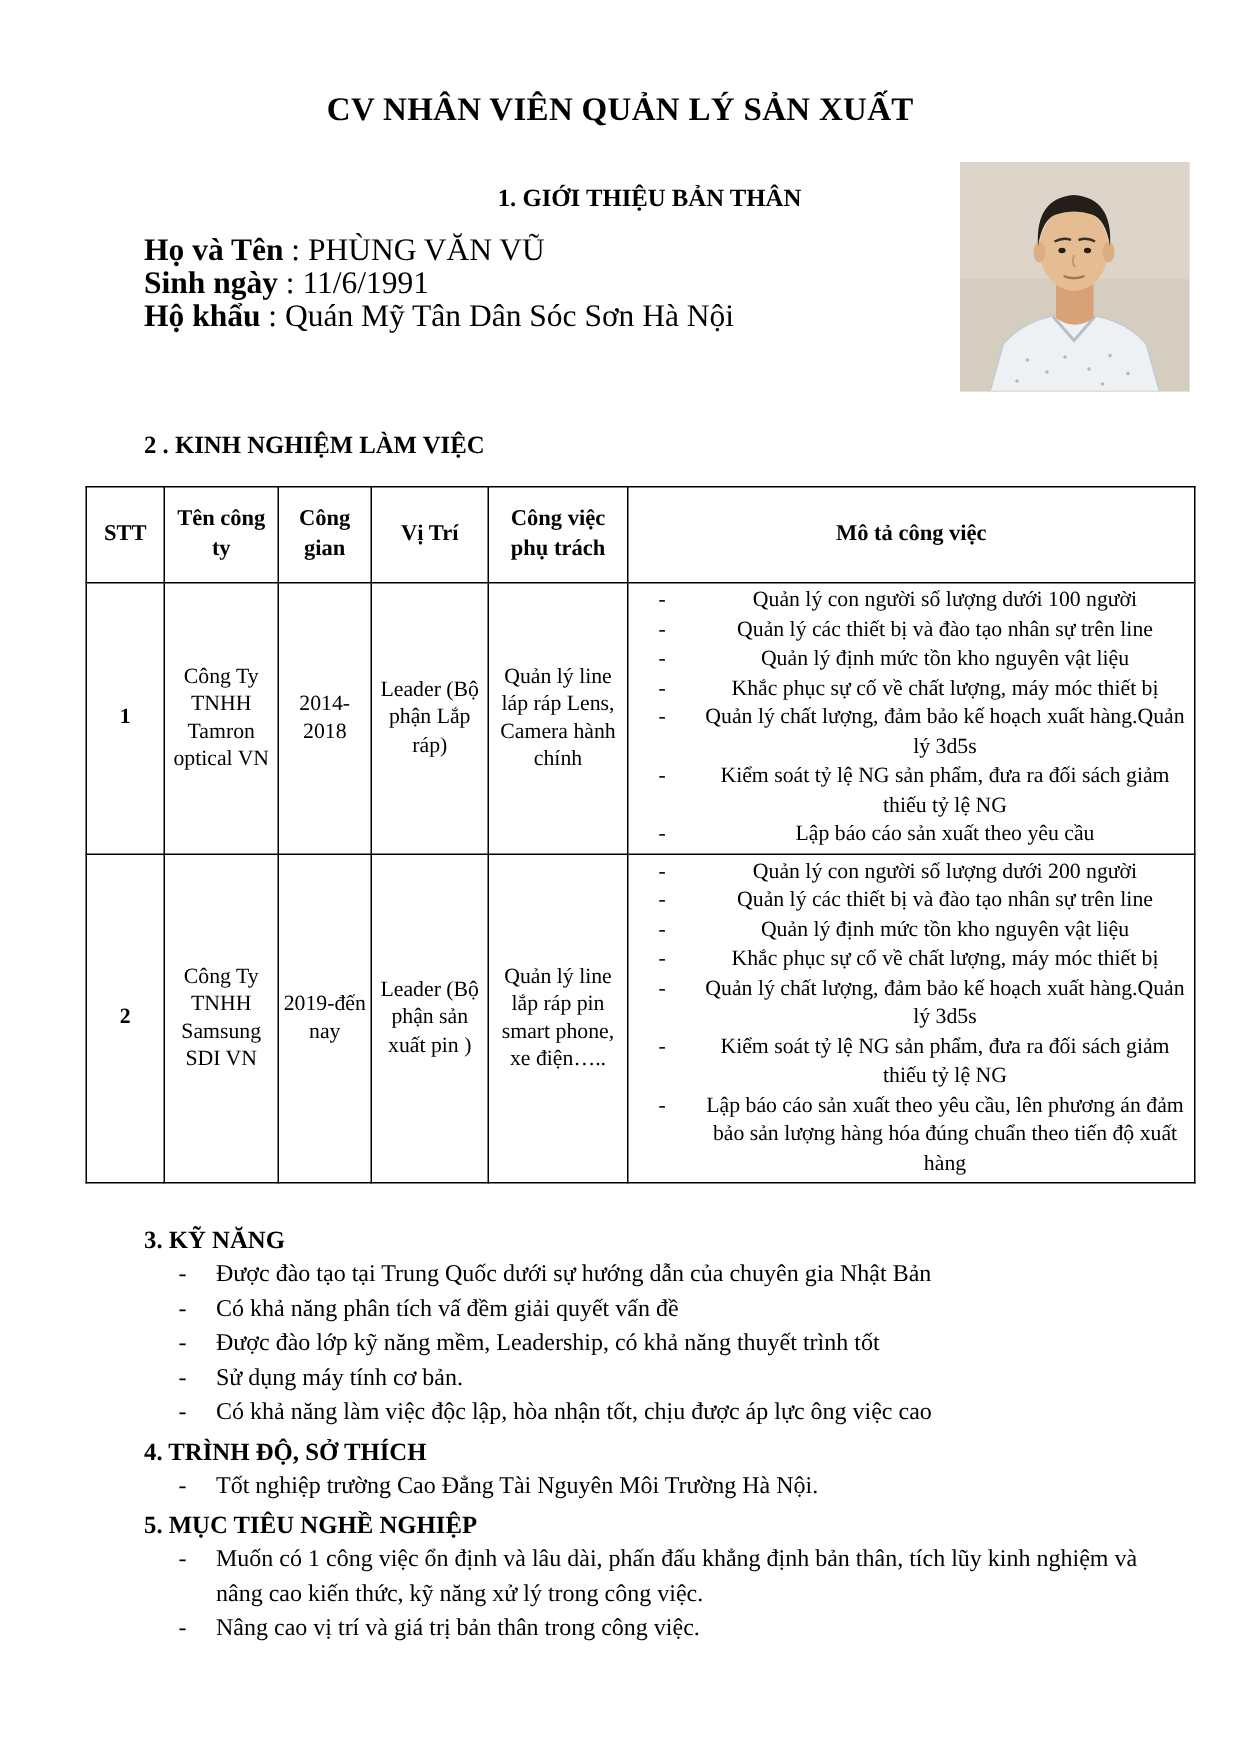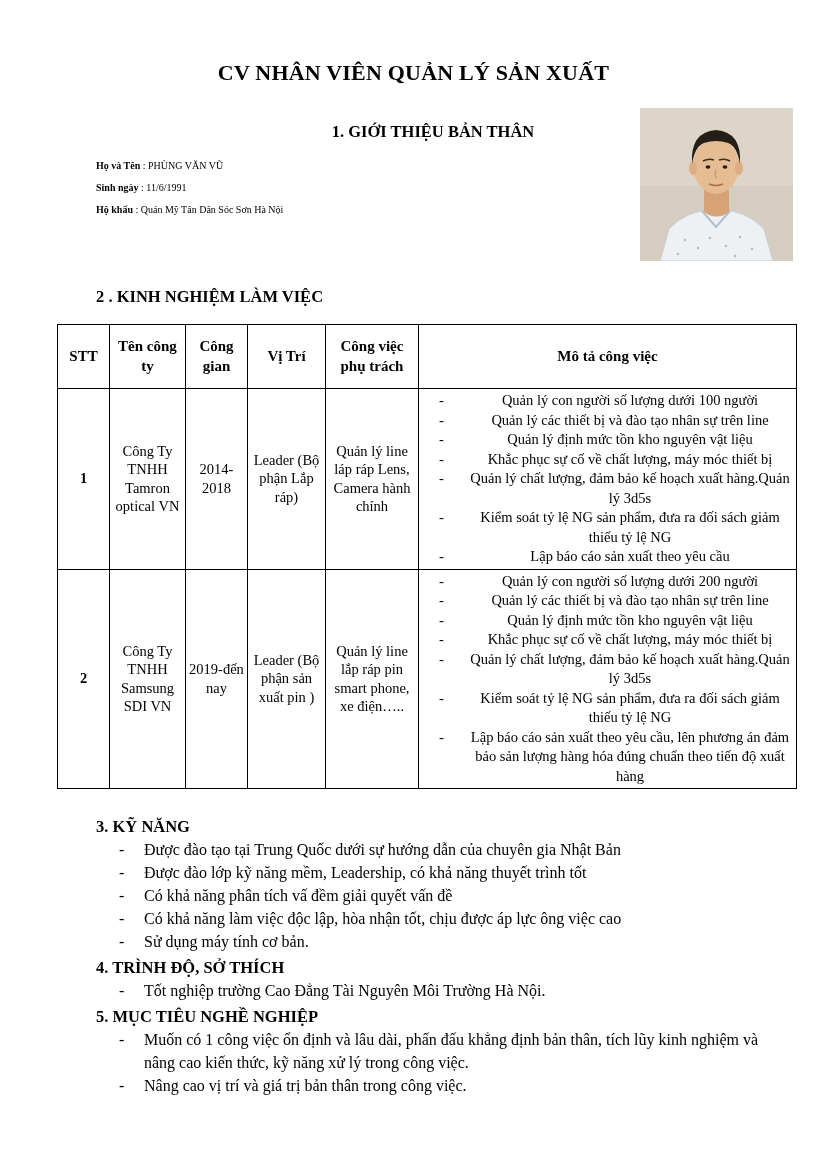--- a/index.html
+++ b/index.html
@@ -28,21 +28,21 @@
     font-weight: bold;
     margin-left: 39px;
     line-height: 23px;
   }
   .mt-intro { margin-top: 12px; text-align: center; }
   .mt-exp   { margin-top: 64px; }
   .mt-skill { margin-top: 26px; }
   .mt-tight { margin-top: 3px; }
 
   .intro-fields { margin: 12px 0 0 39px; }
-  .intro-fields p { font-size: 10px; line-height: 22px; }
+  .intro-fields p { font-size: 21px; line-height: 22px; }
   .intro-fields .lbl { font-weight: bold; }
 
   .photo {
     position: absolute;
     top: 108px;
     right: 34px;
     width: 153px;
     height: 153px;
     overflow: hidden;
     background: #d4ccc0;
@@ -169,24 +169,24 @@
               <li>Lập báo cáo sản xuất theo yêu cầu, lên phương án đảm bảo sản lượng hàng hóa đúng chuẩn theo tiến độ xuất hàng</li>
             </ul>
           </td>
         </tr>
       </tbody>
     </table>
 
     <h2 class="section-heading mt-skill">3. KỸ NĂNG</h2>
     <ul class="dash-list">
       <li>Được đào tạo tại Trung Quốc dưới sự hướng dẫn của chuyên gia Nhật Bản</li>
+      <li>Có khả năng phân tích vấ đềm giải quyết vấn đề</li>
       <li>Được đào lớp kỹ năng mềm, Leadership, có khả năng thuyết trình tốt</li>
-      <li>Có khả năng phân tích vấ đềm giải quyết vấn đề</li>
+      <li>Sử dụng máy tính cơ bản.</li>
       <li>Có khả năng làm việc độc lập, hòa nhận tốt, chịu được áp lực ông việc cao</li>
-      <li>Sử dụng máy tính cơ bản.</li>
     </ul>
 
     <h2 class="section-heading mt-tight">4. TRÌNH ĐỘ, SỞ THÍCH</h2>
     <ul class="dash-list">
       <li>Tốt nghiệp trường Cao Đẳng Tài Nguyên Môi Trường Hà Nội.</li>
     </ul>
 
     <h2 class="section-heading mt-tight">5. MỤC TIÊU NGHỀ NGHIỆP</h2>
     <ul class="dash-list">
       <li>Muốn có 1 công việc ổn định và lâu dài, phấn đấu khẳng định bản thân, tích lũy kinh nghiệm và nâng cao kiến thức, kỹ năng xử lý trong công việc.</li>

